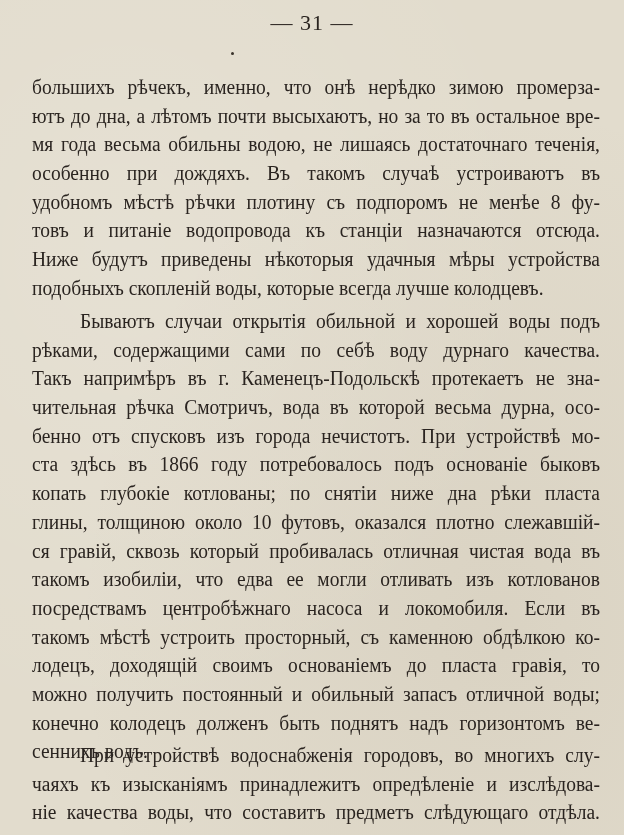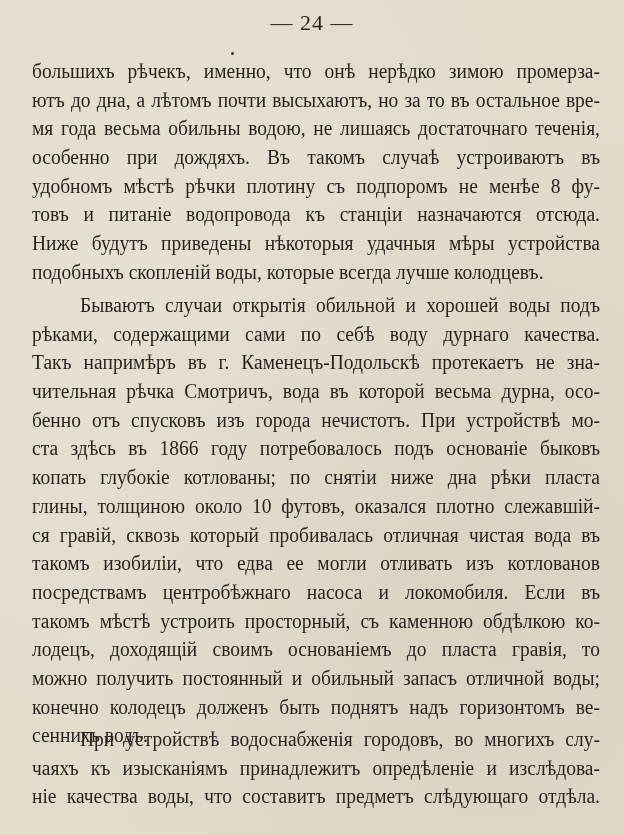--- a/index.html
+++ b/index.html
@@ -33,20 +33,21 @@
       text-align: center;
       font-family: "Liberation Serif", serif;
       font-size: 22px;
       letter-spacing: 1px;
       color: #2a2420;
     }
     .text-block {
       position: absolute;
       left: 32px;
       width: 568px;
+      margin-top: 16px;
     }
     .line {
       height: 28.7px;
       line-height: 28.7px;
       font-family: "Liberation Serif", serif;
       font-size: 19.5px;
       white-space: nowrap;
       text-align: justify;
       text-align-last: justify;
       color: #2a2420;
@@ -68,21 +69,21 @@
       height: 3px;
       border-radius: 50%;
       background: #3a322a;
     }
   </style>
 </head>
 <body>
 
 <div class="page">
 
-  <div class="page-number">— 24 —</div>
+  <div class="page-number">— 31 —</div>
 
   <div class="speck" style="left:231px; top:52px;"></div>
 
   <div class="text-block" id="para1">
     <div class="line">большихъ рѣчекъ, именно, что онѣ нерѣдко зимою промерза-</div>
     <div class="line">ютъ до дна, а лѣтомъ почти высыхаютъ, но за то въ остальное вре-</div>
     <div class="line">мя года весьма обильны водою, не лишаясь достаточнаго теченія,</div>
     <div class="line">особенно при дождяхъ. Въ такомъ случаѣ устроиваютъ въ</div>
     <div class="line">удобномъ мѣстѣ рѣчки плотину съ подпоромъ не менѣе 8 фу-</div>
     <div class="line">товъ и питаніе водопровода къ станціи назначаются отсюда.</div>

